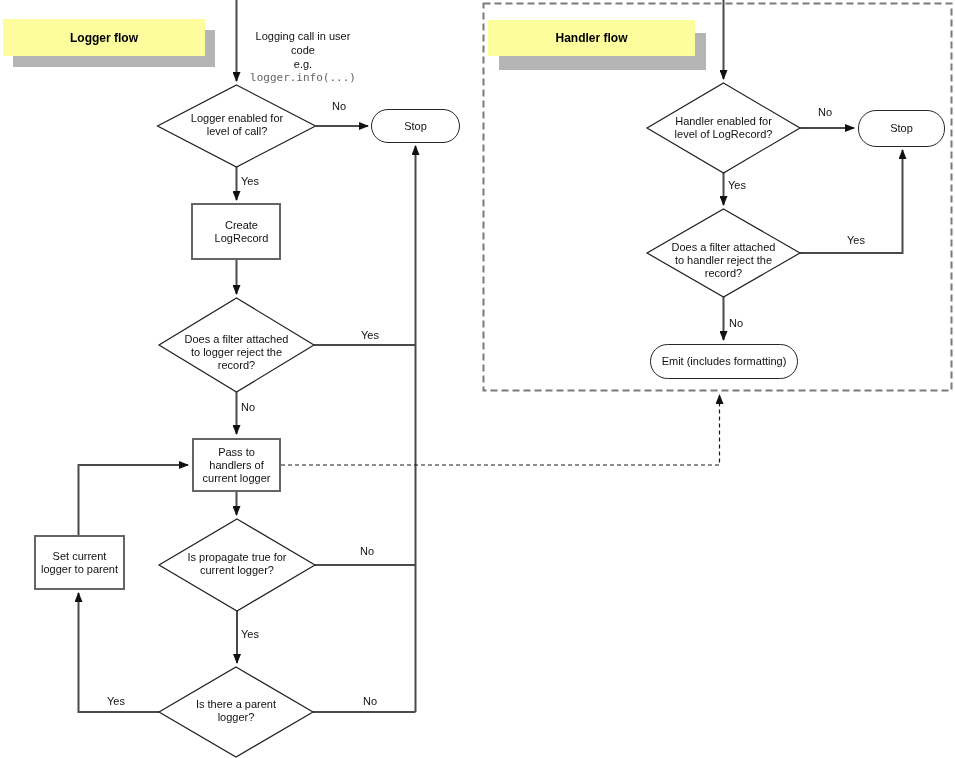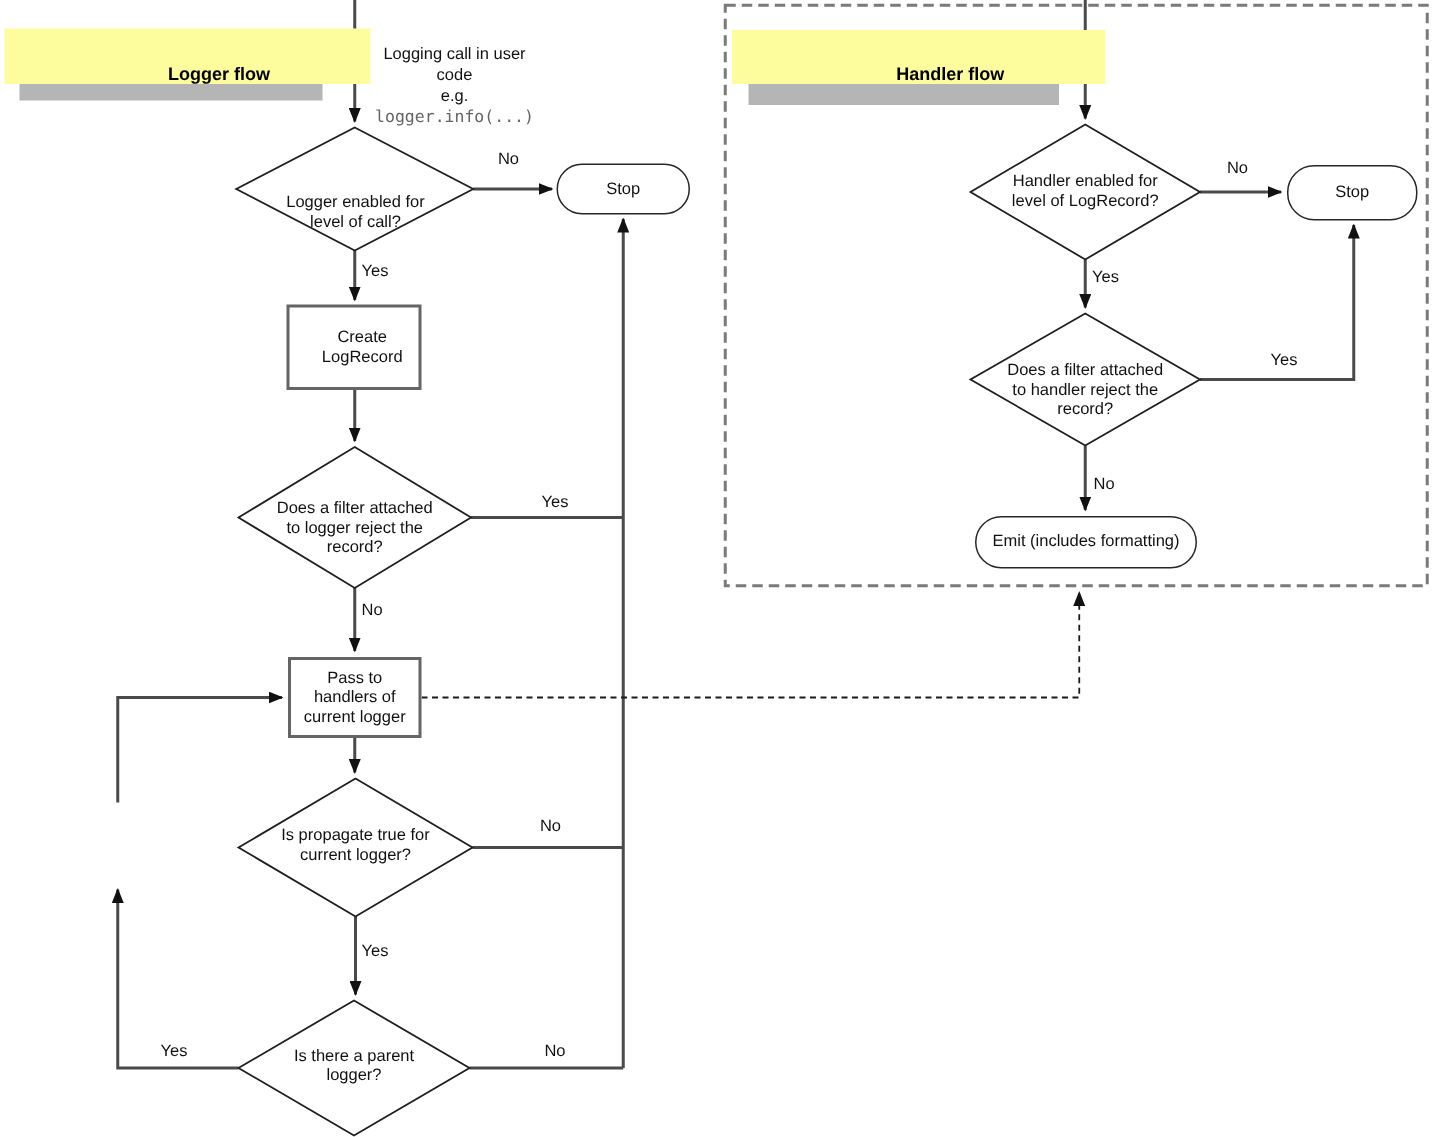--- a/index.html
+++ b/index.html
@@ -24,22 +24,22 @@
   .diamond-label {
     position:absolute; display:flex; align-items:center; justify-content:center;
     text-align:center; font-size:11px; line-height:13px; white-space:pre-line;
   }
   .nowrap { white-space:nowrap; }
   .edge-label { position:absolute; font-size:11px; line-height:13px; white-space:nowrap; }
   .edge-label.centered { text-align:center; }
 
   .note {
     position:absolute; background:var(--note-bg,#fdfd9d);
-    display:flex; align-items:flex-end; justify-content:center;
-    font-size:12px; font-weight:bold; color:#000;padding-left:42px;
+    display:flex; align-items:center; justify-content:center;
+    font-size:12px; font-weight:bold; color:#000;
   }
   .note-shadow { position:absolute; background:var(--note-shadow,#b5b5b5); }
 
   .entry-label {
     position:absolute; text-align:center; font-size:11px; line-height:14px;
     white-space:pre-line;
   }
   .code-line {
     font-family:"DejaVu Sans Mono", monospace; font-size:11px;
     color:var(--code,#646464); white-space:pre;
@@ -99,21 +99,21 @@
     <span>Handler flow</span>
   </div>
 
   <div class="entry-label" style="left:233px; top:15px; width:140px;">
     <span>Logging call in user
 code
 e.g.</span>
     <div class="code-line">logger.info(...)</div>
   </div>
 
-  <div class="diamond-label" style="left:167px; top:109px; width:140px; height:32px;margin-top:17px;">Logger enabled for
+  <div class="diamond-label" style="left:167px; top:109px; width:140px; height:32px;">Logger enabled for
 level of call?</div>
 
   <div class="node stadium-node" style="left:371px; top:109px; width:89px; height:34px;">Stop</div>
 
   <div class="node rect-node" style="left:191px; top:203px; width:90px; height:57px;padding-left:11px;">Create
 LogRecord</div>
 
   <div class="diamond-label" style="left:161px; top:328px; width:151px; height:48px;">Does a filter attached
 to logger reject the
 record?</div>
@@ -121,20 +121,22 @@
   <div class="node rect-node" style="left:192px; top:438px; width:89px; height:54px;">Pass to
 handlers of
 current logger</div>
 
   <div class="diamond-label" style="left:161px; top:696px; width:150px; height:30px;">Is there a parent
 logger?</div>
 
   <div class="diamond-label" style="left:162px; top:549px; width:150px; height:30px;">Is propagate true for
 current logger?</div>
 
+  <div class="node rect-node" style="left:34px; top:535px; width:91px; height:55px;">Set current
+logger to parent</div>
 
   <div class="edge-label centered" style="left:322px; top:100px; width:34px;">No</div>
   <div class="edge-label" style="left:241px; top:175px;">Yes</div>
   <div class="edge-label centered" style="left:352px; top:329px; width:36px;">Yes</div>
   <div class="edge-label" style="left:241px; top:401px;">No</div>
   <div class="edge-label centered" style="left:349px; top:545px; width:36px;">No</div>
   <div class="edge-label" style="left:241px; top:628px;">Yes</div>
   <div class="edge-label centered" style="left:98px; top:695px; width:36px;">Yes</div>
   <div class="edge-label centered" style="left:352px; top:695px; width:36px;">No</div>
 

